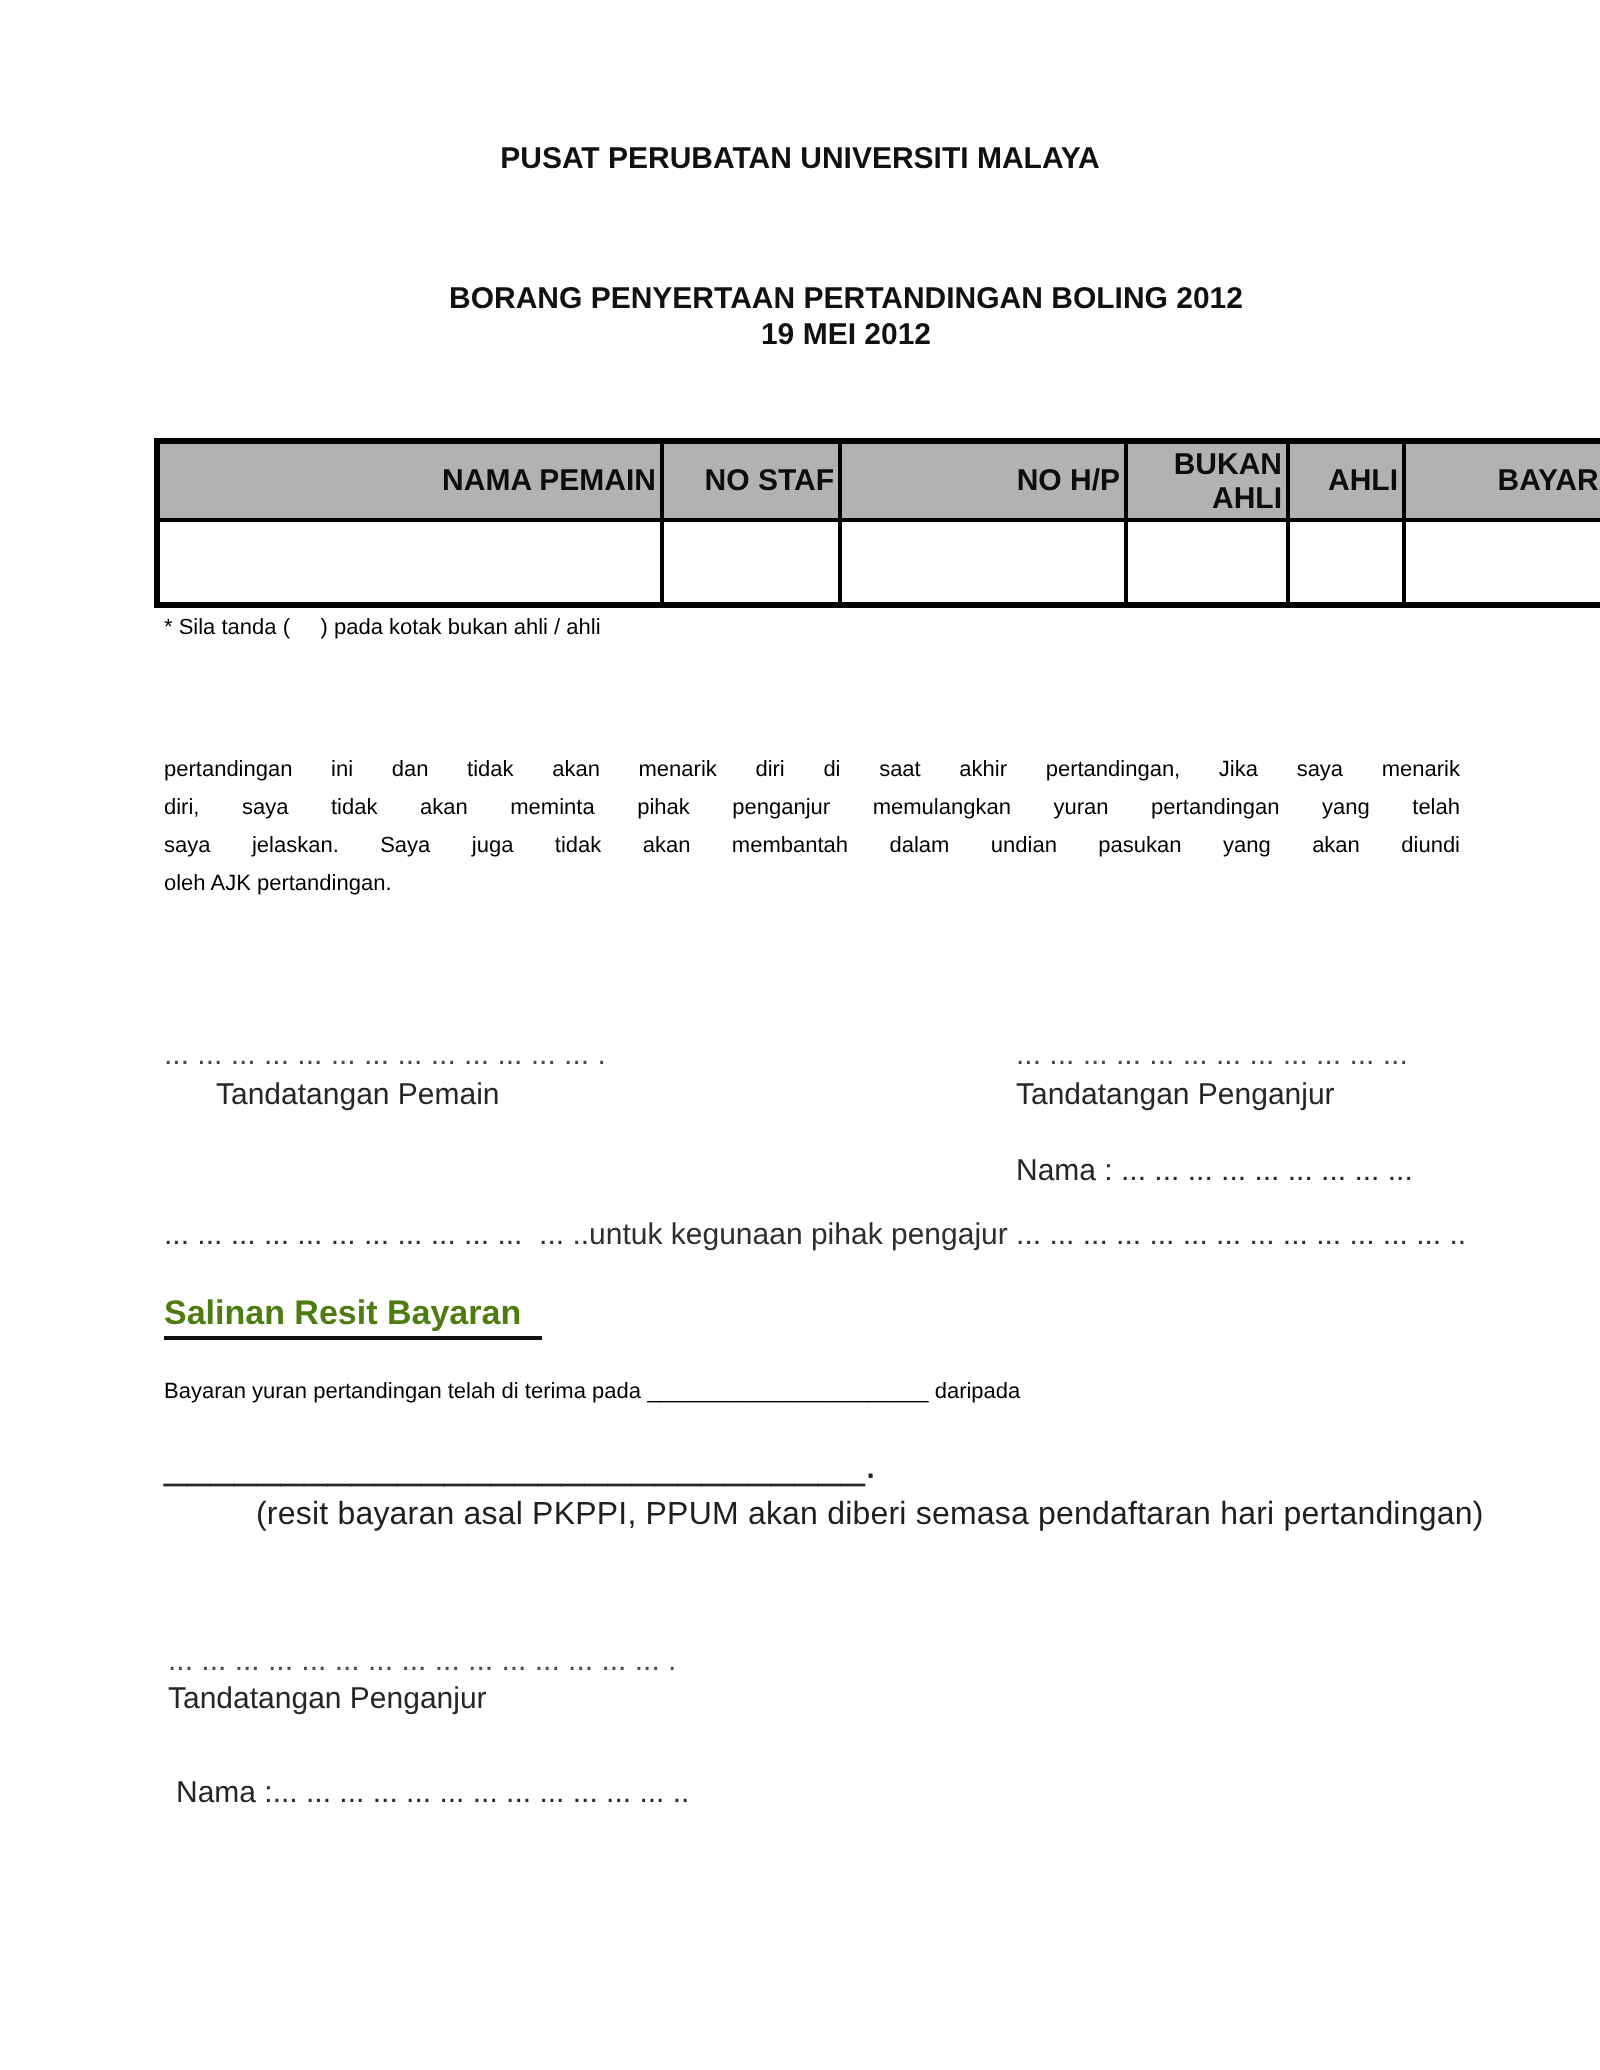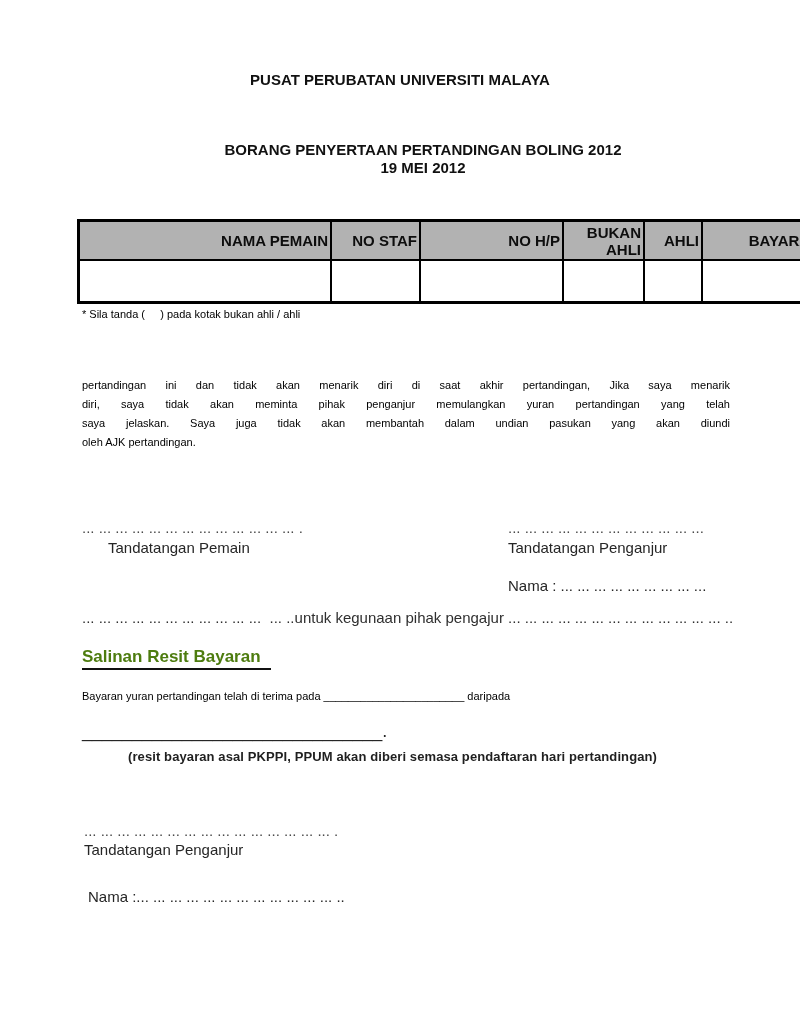--- a/index.html
+++ b/index.html
@@ -57,22 +57,22 @@
   .label { font-size: 15px; color: #262626; }
   .section-heading {
     font-size: 17px;
     font-weight: bold;
     color: #4d7c0f;
     display: inline-block;
     border-bottom: 2px solid #111;
     padding-right: 10px;
     padding-bottom: 1px;
   }
-  .small-note { font-size: 13px; font-weight: bold; color: #1f1f1f; letter-spacing: 0.1px; padding-left: 46px; }
-  .blank-line { font-size: 18px; color: #262626; }
+  .small-note { font-size: 16px; font-weight: normal; color: #1f1f1f; letter-spacing: 0.1px; padding-left: 46px; }
+  .blank-line { font-size: 21px; color: #262626; }
 </style>
 </head>
 <body>
 
 <div class="page">
 
   <div class="abs title-block" style="top:71px;">
     <div>PUSAT PERUBATAN UNIVERSITI MALAYA</div>
   </div>
   <div class="abs subtitle-block" style="top:141px;margin-left:46px;">

